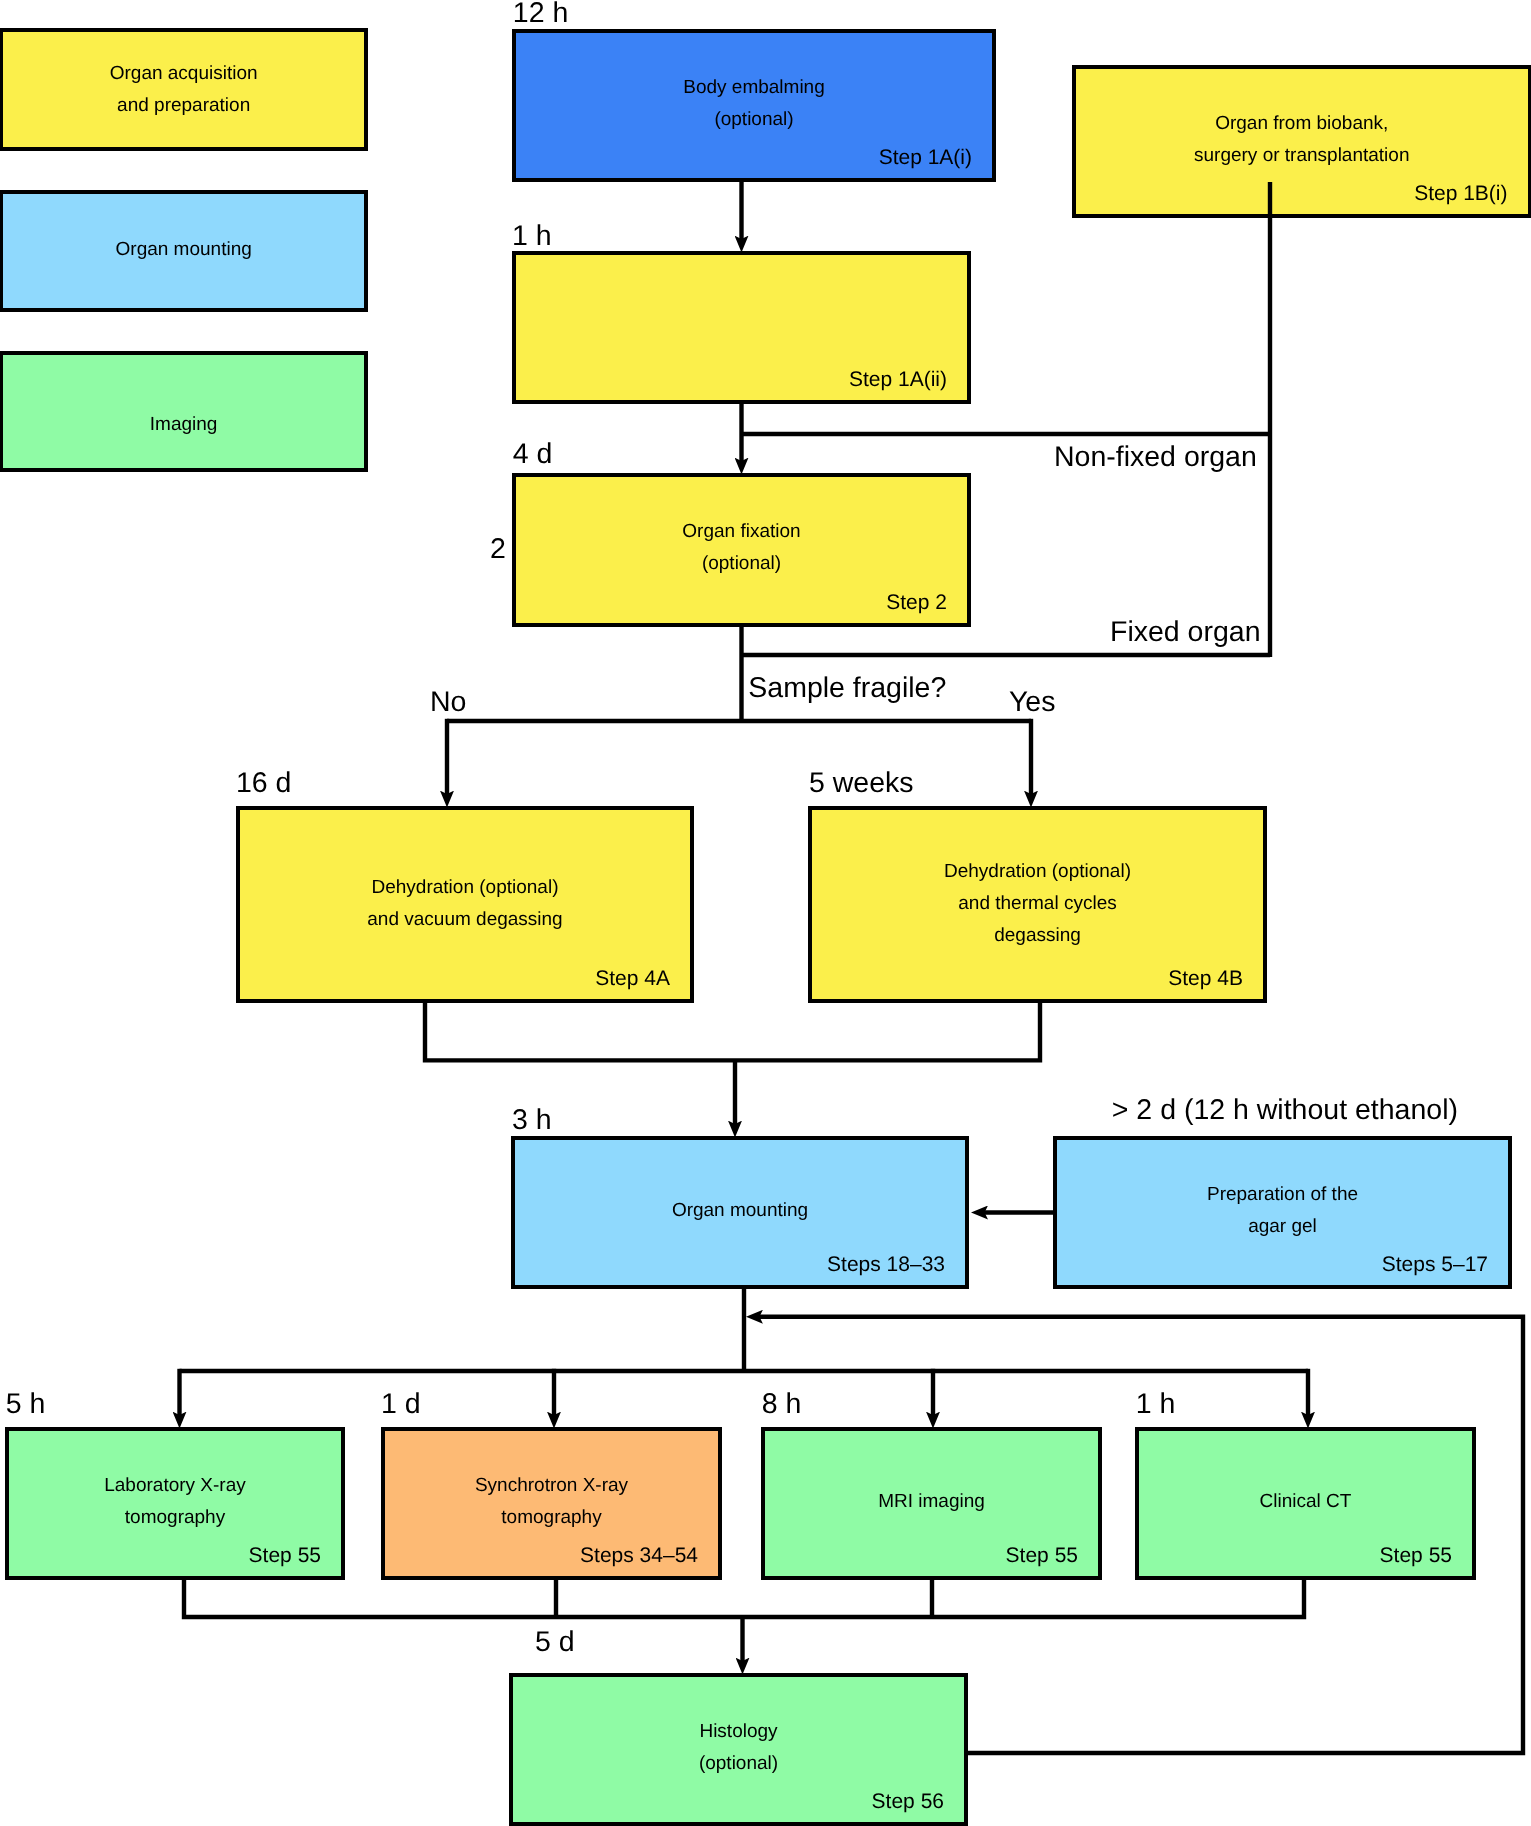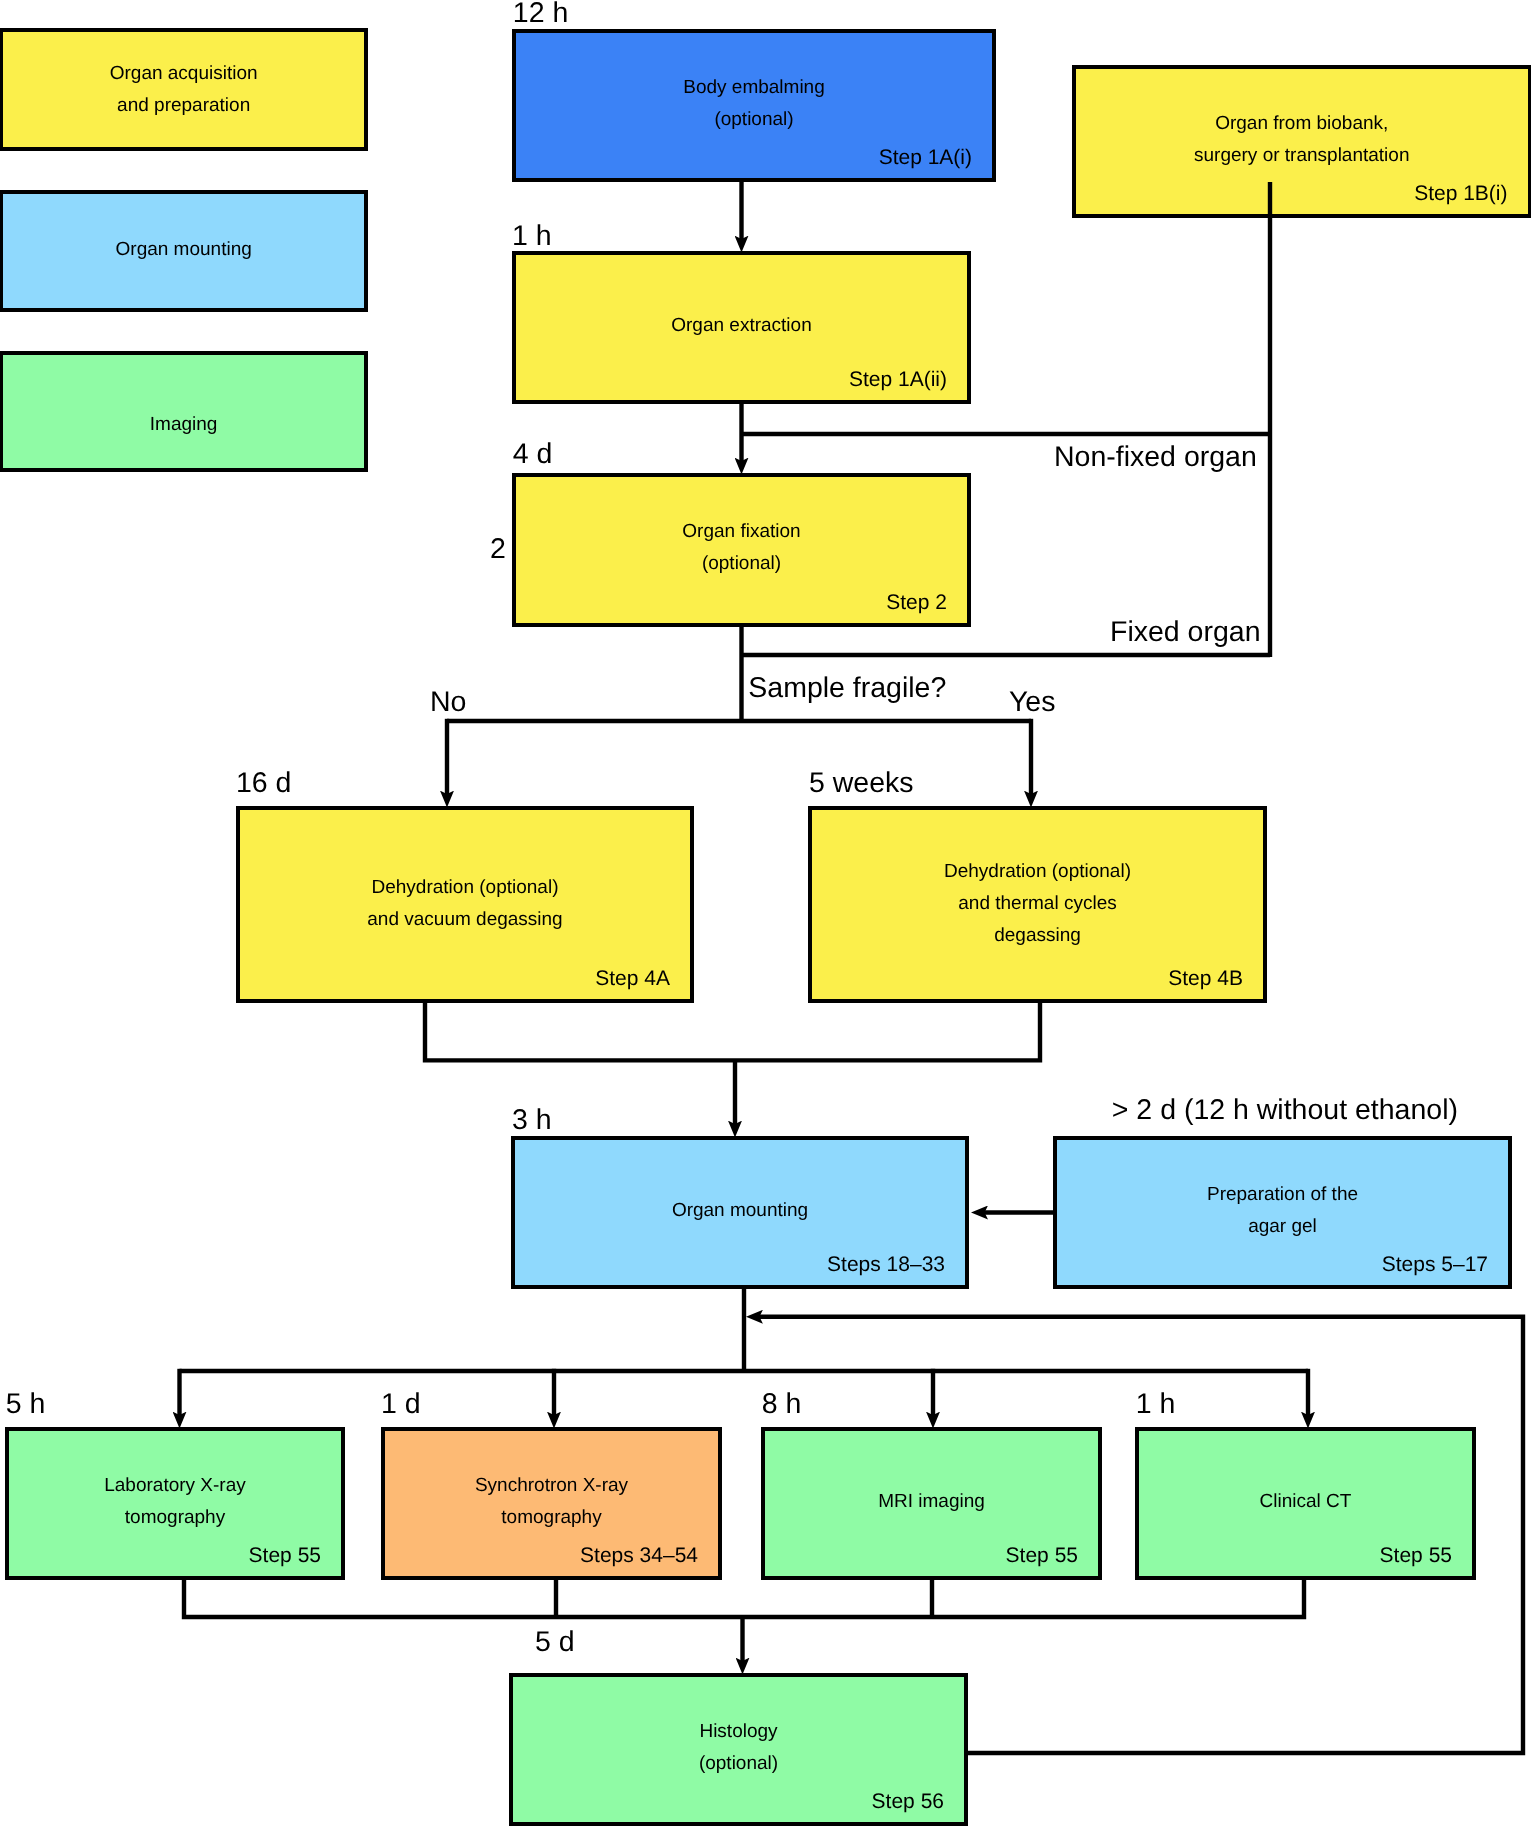--- a/index.html
+++ b/index.html
@@ -41,21 +41,20 @@
   </div>
   <div class="lab" style="left:512.8px;top:-3px;">12 h</div>
 
   <div class="node" style="left:1072px;top:29px;width:459.5px;height:153px;background:#FBEF4B;margin-top:36px;">
     <div class="title" style="top:39.2px;white-space:pre-line;">Organ from biobank,
 surgery or transplantation</div>
     <div class="step" style="bottom:4.0px;">Step 1B(i)</div>
   </div>
 
   <div class="node" style="left:512px;top:251px;width:459px;height:153px;background:#FBEF4B;">
-    <div class="title" style="top:54.5px;white-space:pre-line;">Organ extraction</div>
     <div class="step" style="bottom:4.0px;">Step 1A(ii)</div>
   </div>
   <div class="lab" style="left:511.9px;top:219.7px;">1 h</div>
 
   <div class="node" style="left:512px;top:473px;width:459px;height:154px;background:#FBEF4B;">
     <div class="title" style="top:39.0px;white-space:pre-line;">Organ fixation
 (optional)</div>
     <div class="step" style="bottom:4.0px;">Step 2</div>
   </div>
   <div class="lab" style="left:512.8px;top:438px;">4 d</div>

